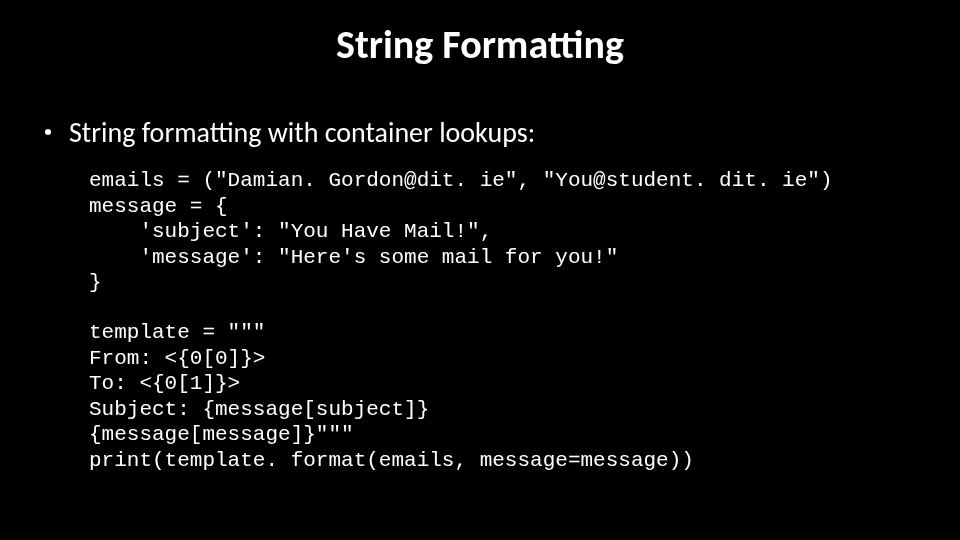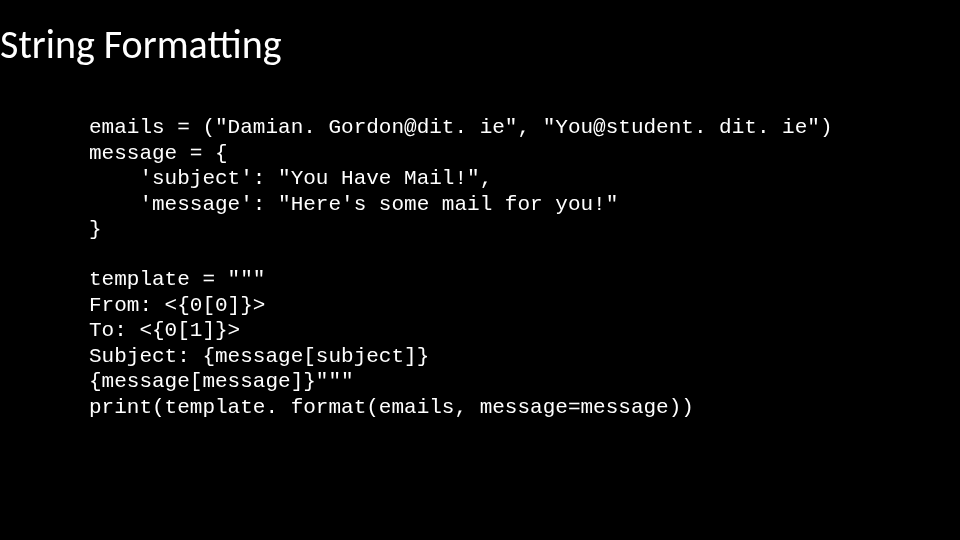--- a/index.html
+++ b/index.html
@@ -16,23 +16,23 @@
     width: 960px;
     height: 540px;
     position: relative;
     box-sizing: border-box;
   }
   .title {
     position: absolute;
     top: 20px;
     left: 0;
     width: 100%;
-    text-align: left;
+    text-align: center;
     font-size: 40px;
-    font-weight: 400;
+    font-weight: 700;
     color: #ffffff;
   }
   .body {
     position: absolute;
     top: 115px;
     left: 45px;
     right: 45px;
   }
   .bullet-row {
     display: flex;
@@ -67,20 +67,24 @@
 </style>
 </head>
 <body>
 
 <div class="slide">
 
   <div class="title">String Formatting</div>
 
   <div class="body">
 
+    <div class="bullet-row">
+      <div class="bullet-dot"></div>
+      <div class="bullet-text">String formatting with container lookups:</div>
+    </div>
 
     <div class="code code-block">emails = ("Damian. Gordon@dit. ie", "You@student. dit. ie")
 message = {
     'subject': "You Have Mail!",
     'message': "Here's some mail for you!"
 }</div>
 
     <div class="code code-block">template = """
 From: &lt;{0[0]}&gt;
 To: &lt;{0[1]}&gt;

